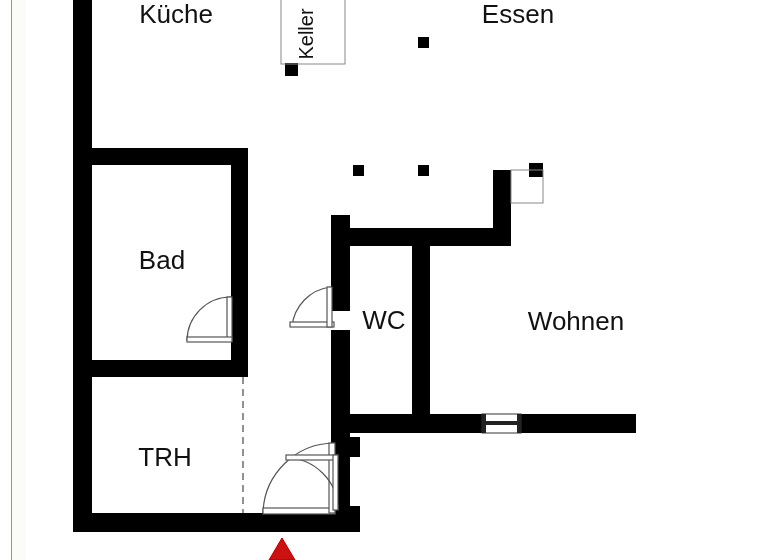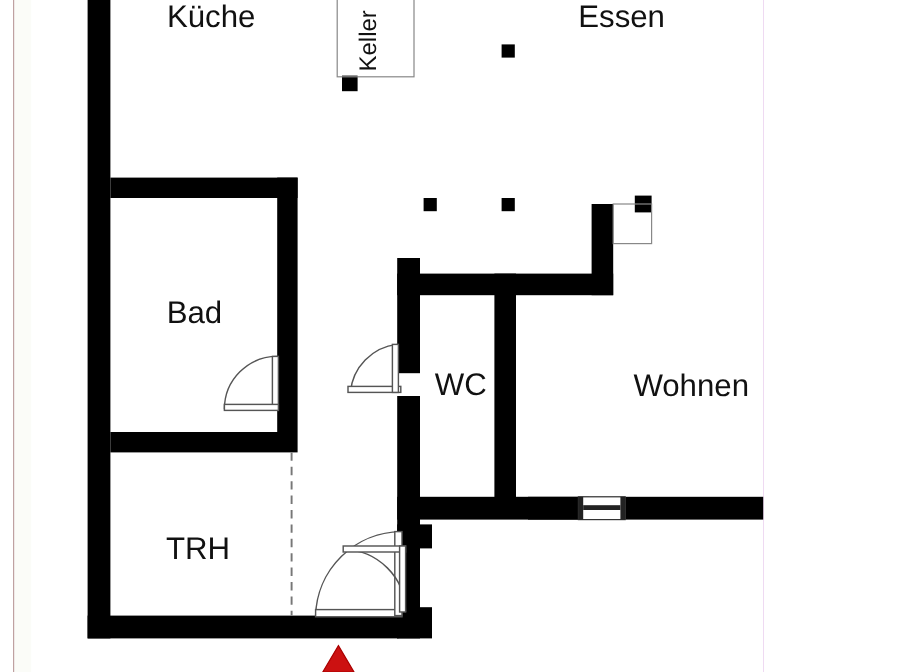--- a/index.html
+++ b/index.html
@@ -8,21 +8,21 @@
     background: #ffffff;
   }
   body {
     font-family: "Liberation Sans", sans-serif;
   }
   #plan-root {
     position: relative;
     width: 636px;
     height: 560px;
     overflow: hidden;
-    background: #a21caf;
+    background: #eab308;
   }
   #plan-svg {
     position: absolute;
     left: 0;
     top: 0;
     width: 768px;
     height: 560px;
     display: block;
   }
   .room-label {

